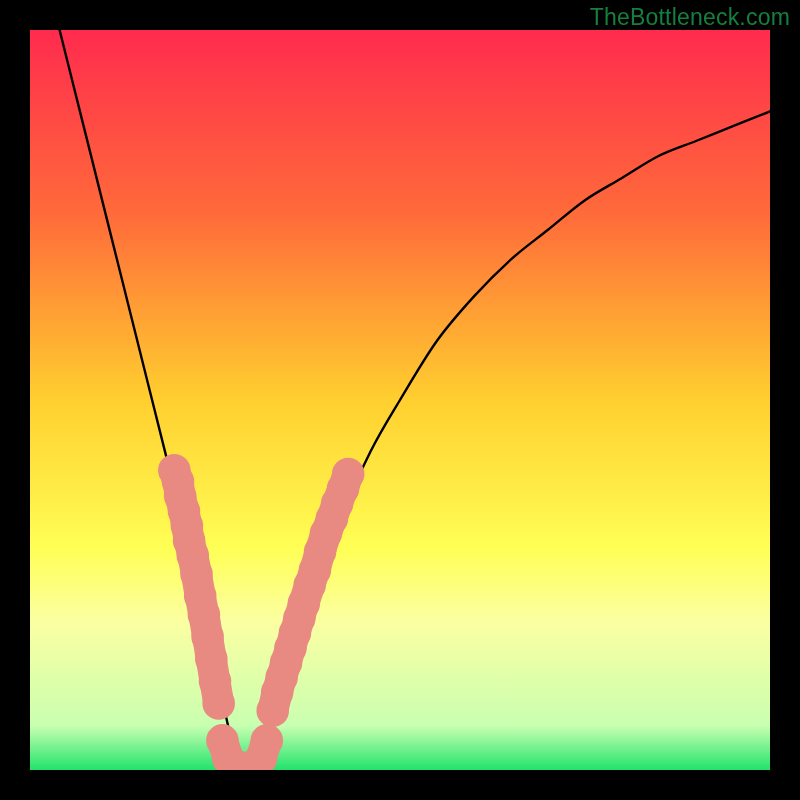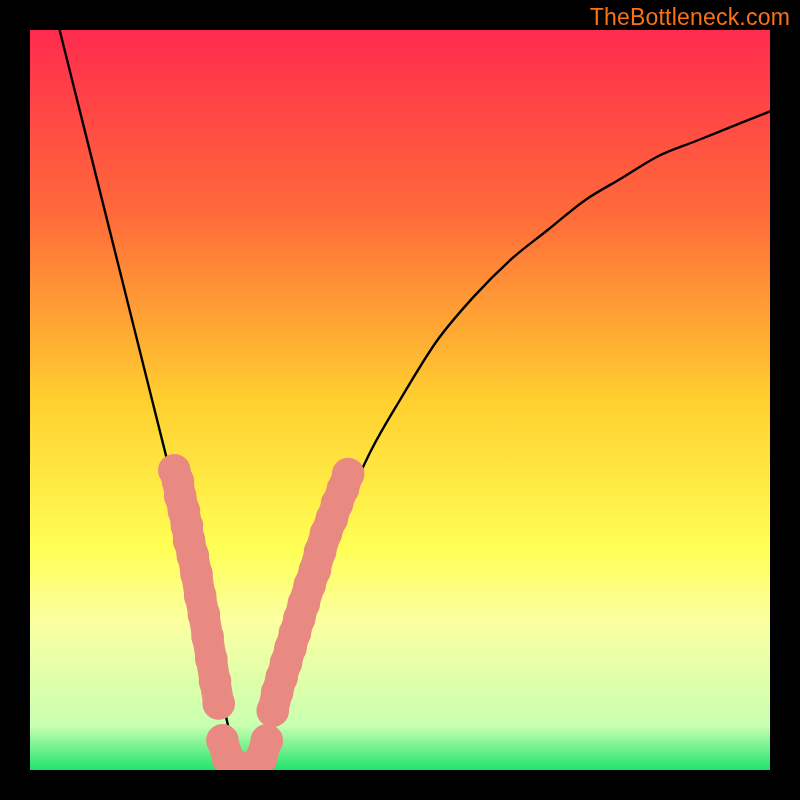--- a/index.html
+++ b/index.html
@@ -16,21 +16,21 @@
     width: 800px;
     height: 800px;
     background: #000;
   }
   .watermark {
     position: absolute;
     top: 4px;
     right: 10px;
     font-size: 23px;
     font-weight: 500;
-    color: #f97316;
+    color: #15803d;
     letter-spacing: 0.2px;
     z-index: 10;
   }
   .plot-area {
     position: absolute;
     left: 30px;
     top: 30px;
     width: 740px;
     height: 740px;
     overflow: hidden;

